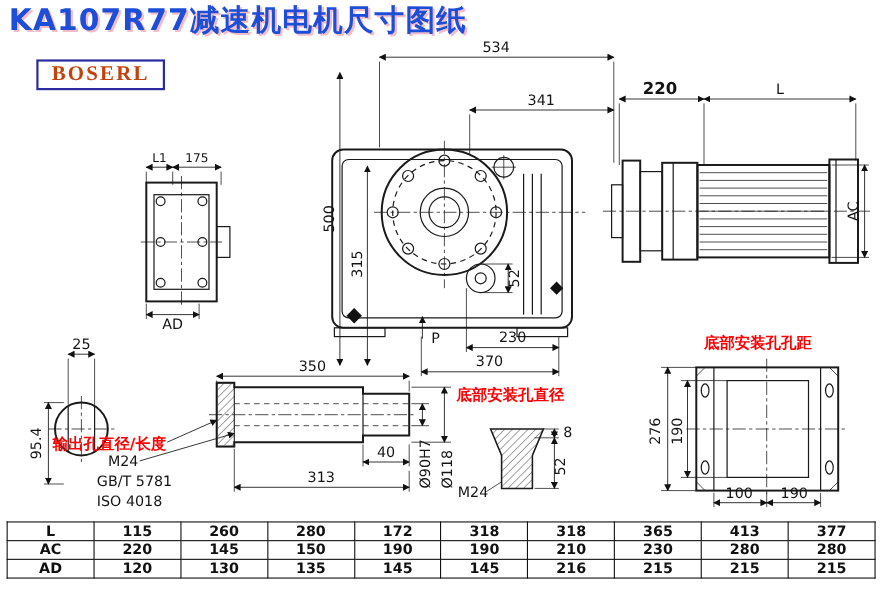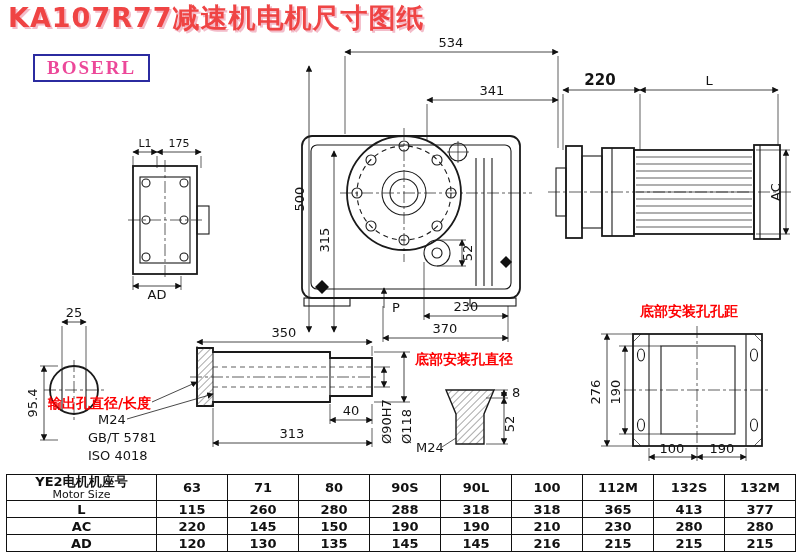--- a/index.html
+++ b/index.html
@@ -1,21 +1,21 @@
 <!DOCTYPE html>
 <html><head>
 <meta charset="utf-8">
 <style>
   *{margin:0;padding:0;box-sizing:border-box}
   html,body{width:800px;height:552px;background:#fff;overflow:hidden;position:relative;
     font-family:"DejaVu Sans",sans-serif}
-  .title{position:absolute;left:8px;top:0px;font-size:27px;font-weight:bold;color:#ef4444;
+  .title{position:absolute;left:8px;top:0px;font-size:27px;font-weight:bold;color:#1d4ed8;
     text-shadow:2px 2px 0 #f3bcc9;letter-spacing:1px;white-space:nowrap}
   .logo{position:absolute;left:33px;top:54px;border:2px solid #2b2ba0;padding:1px 12px;
-    color:#ec4899;font-family:"Liberation Serif",serif;font-weight:bold;font-size:19px;letter-spacing:2px}
+    color:#c2410c;font-family:"Liberation Serif",serif;font-weight:bold;font-size:19px;letter-spacing:2px}
   svg{position:absolute;left:0;top:0}
   .ln{stroke:#1a1a1a;fill:none;stroke-width:1.1}
   .th{stroke-width:1.8}
   .ex{stroke:#1a1a1a;stroke-width:.7;fill:none}
   .dim{stroke:#1a1a1a;stroke-width:.8;fill:none;marker-start:url(#ar);marker-end:url(#ar)}
   .ar1{stroke:#1a1a1a;stroke-width:.8;fill:none;marker-end:url(#ar)}
   .cl{stroke:#1a1a1a;stroke-width:.7;fill:none;stroke-dasharray:12 3 3 3}
   .dsh{stroke-dasharray:5 4}
   .bk{fill:#111;stroke:none}
   text{font-family:"DejaVu Sans",sans-serif;fill:#141414;font-size:13px}
@@ -280,41 +280,26 @@
     <line x1="746" y1="448" x2="746" y2="461" class="ex"></line>
     <line x1="649" y1="457" x2="697" y2="457" class="dim"></line>
     <line x1="697" y1="457" x2="746" y2="457" class="dim"></line>
     <text x="672" y="453" class="tc">100</text>
     <text x="722" y="453" class="tc">190</text>
   </g>
 </svg>
 
 <table>
   <tbody>
-      <tr class="hdr">
-    <th class="lbl">
-      <div class="hdr-cn">YE2电机机座号</div>
-      <div class="hdr-en">Motor Size</div>
-    </th>
-    <th>63</th>
-    <th>71</th>
-    <th>80</th>
-    <th>90S</th>
-    <th>90L</th>
-    <th>100</th>
-    <th>112M</th>
-    <th>132S</th>
-    <th>132M</th>
-  </tr>
   <tr>
     <td>L</td>
     <td>115</td>
     <td>260</td>
     <td>280</td>
-    <td>288</td>
+    <td>172</td>
     <td>318</td>
     <td>318</td>
     <td>365</td>
     <td>413</td>
     <td>377</td>
   </tr>
   <tr>
     <td>AC</td>
     <td>220</td>
     <td>145</td>

